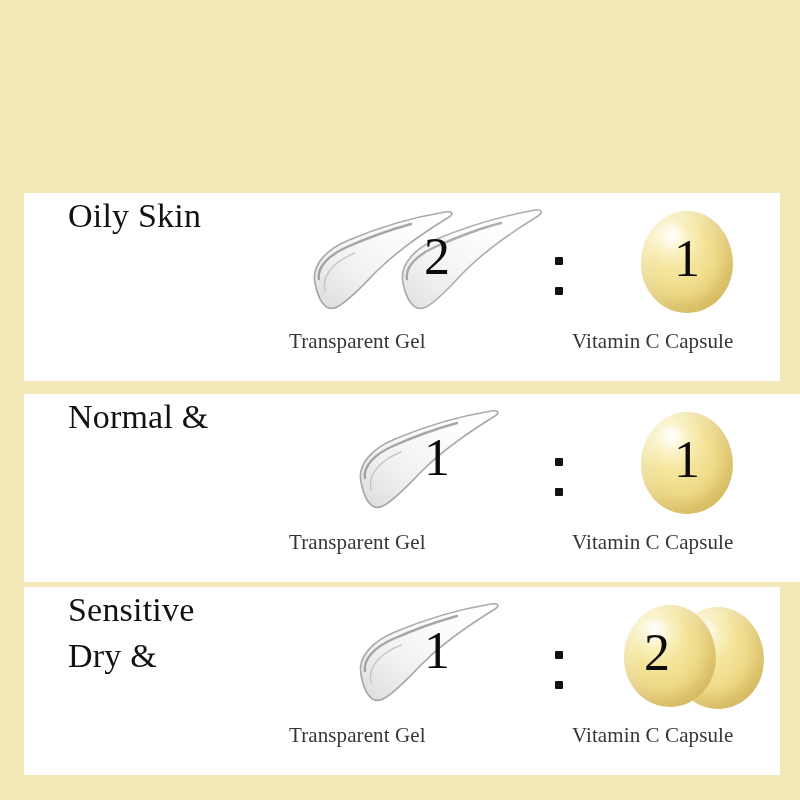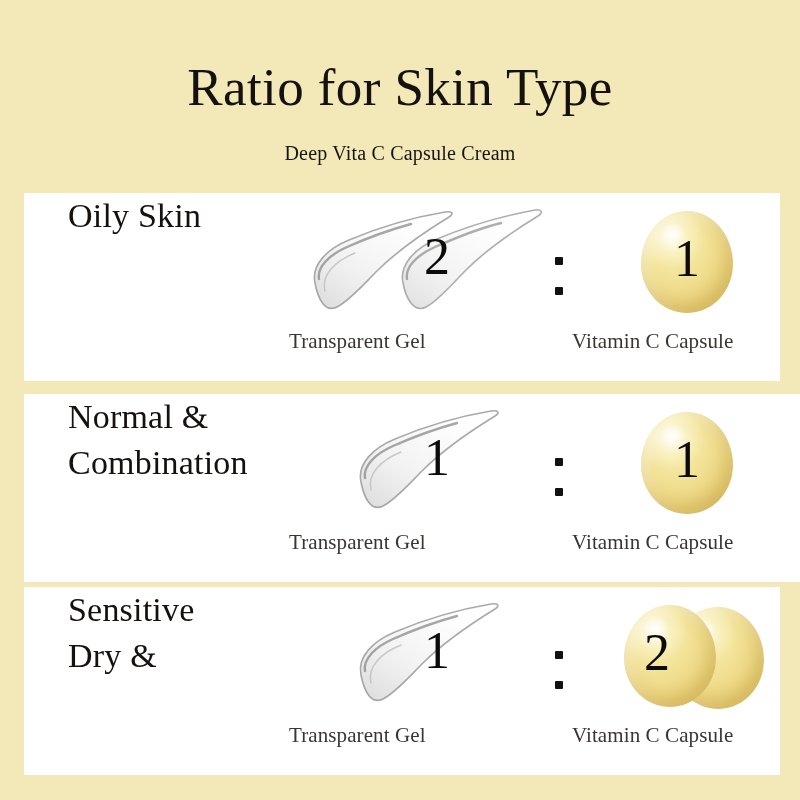--- a/index.html
+++ b/index.html
@@ -183,24 +183,20 @@
     background: radial-gradient(ellipse at 50% 50%,
       rgba(255,255,255,0.75) 0%, rgba(255,255,255,0.0) 72%);
     pointer-events: none;
   }
 </style>
 </head>
 <body>
 
 <div class="page">
 
-  <div class="header">
-    <div class="title">Ratio for Skin Type</div>
-    <div class="subtitle">Deep Vita C Capsule Cream</div>
-  </div>
 
   <div class="row row-1">
 
     <div class="skin-label">
       <span class="ln">Oily Skin</span>
     </div>
 
     <div class="media-col gel-col">
       <div class="media-stage">
 
@@ -254,21 +250,20 @@
         <div class="count" style="left:0; top:26px; width:230px;">1</div>
       </div>
       <div class="caption">Vitamin C Capsule</div>
     </div>
   </div>
 
   <div class="row row-2">
 
     <div class="skin-label">
       <span class="ln">Normal &amp;</span>
-      <span class="ln">Combination</span>
     </div>
 
     <div class="media-col gel-col">
       <div class="media-stage">
         <div class="gel" style="left:62px; top:0px;">
           <svg viewBox="0 0 164 112" xmlns="http://www.w3.org/2000/svg">
             <defs>
               <linearGradient id="g2a" x1="0" y1="1" x2="1" y2="0">
                 <stop offset="0%" stop-color="#d9d9d9" stop-opacity="0.95"></stop>
                 <stop offset="35%" stop-color="#efefef" stop-opacity="0.85"></stop>

